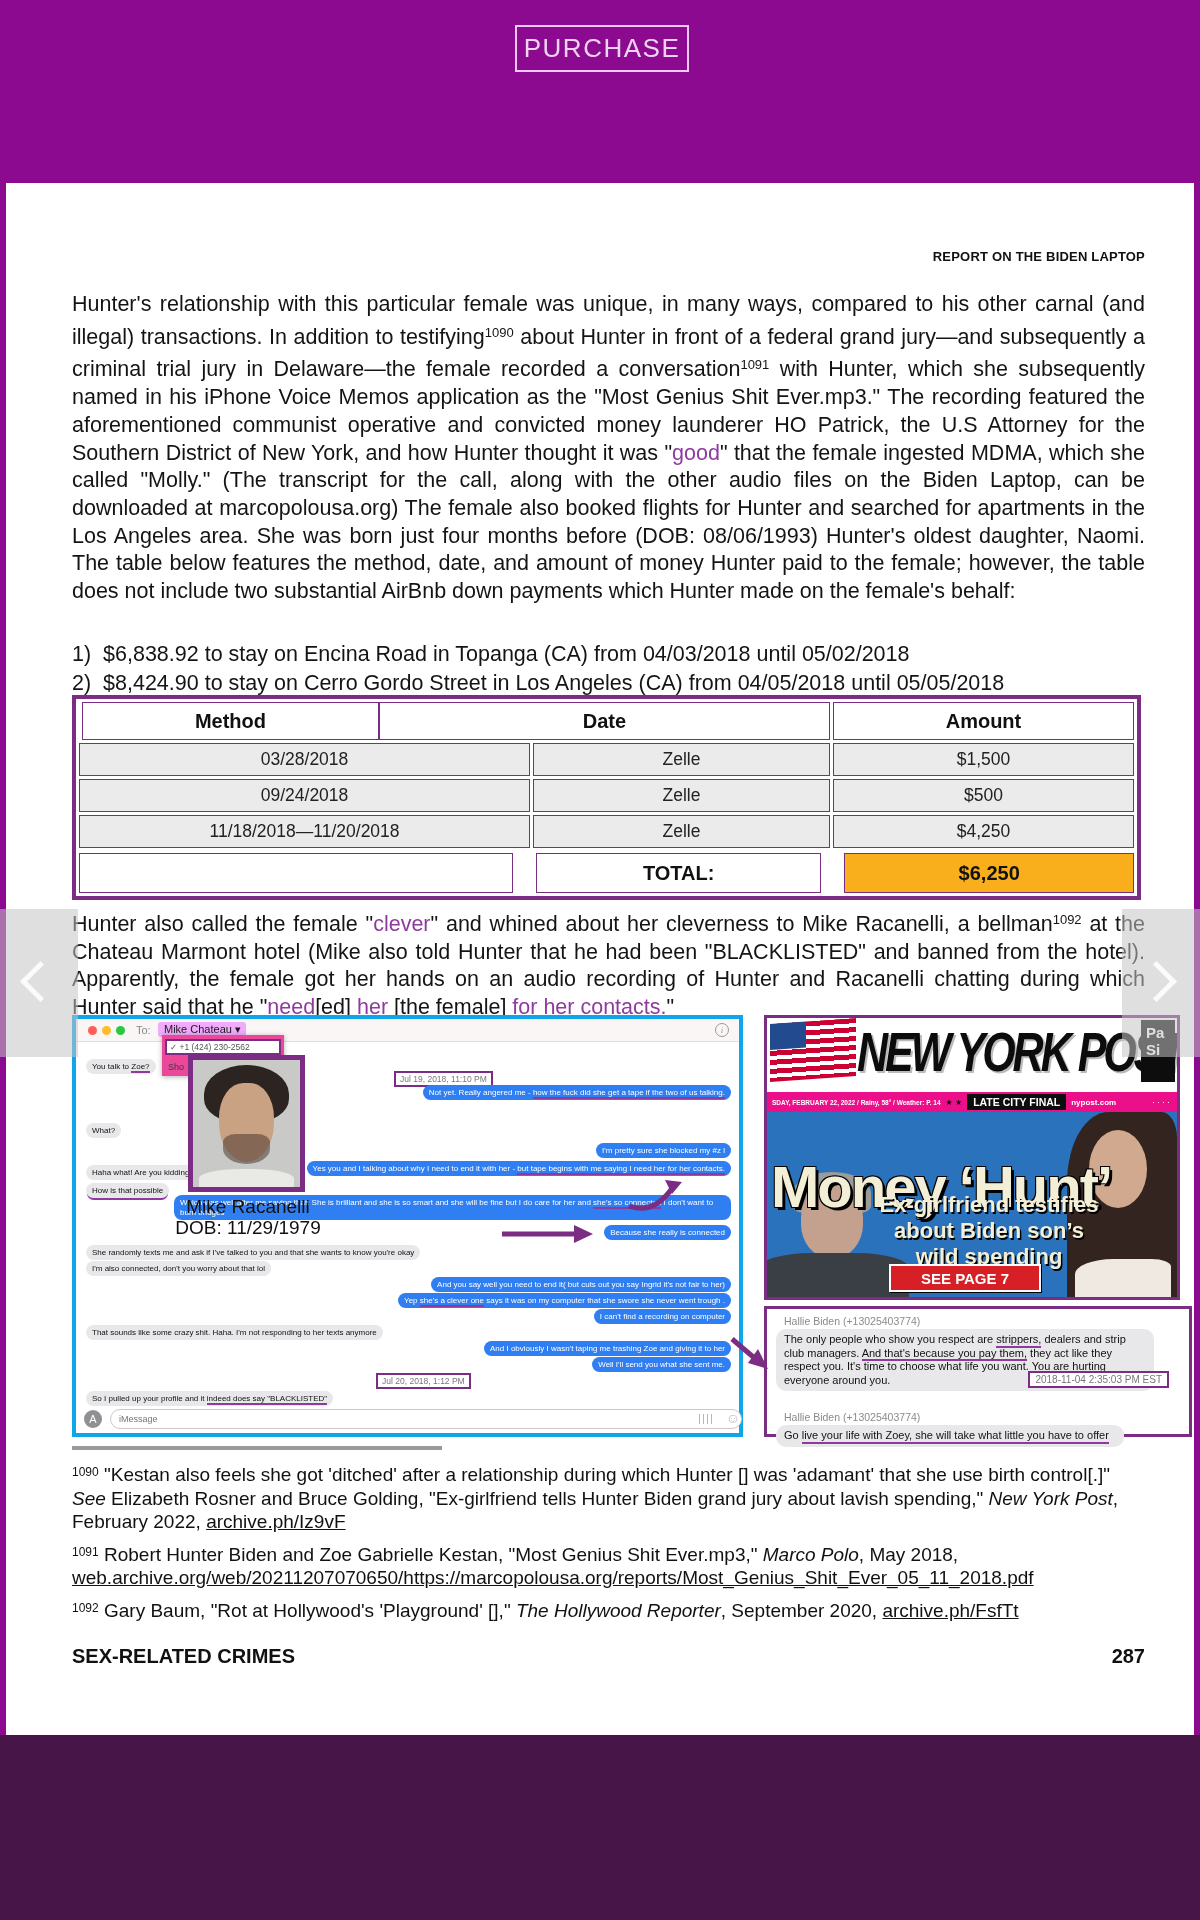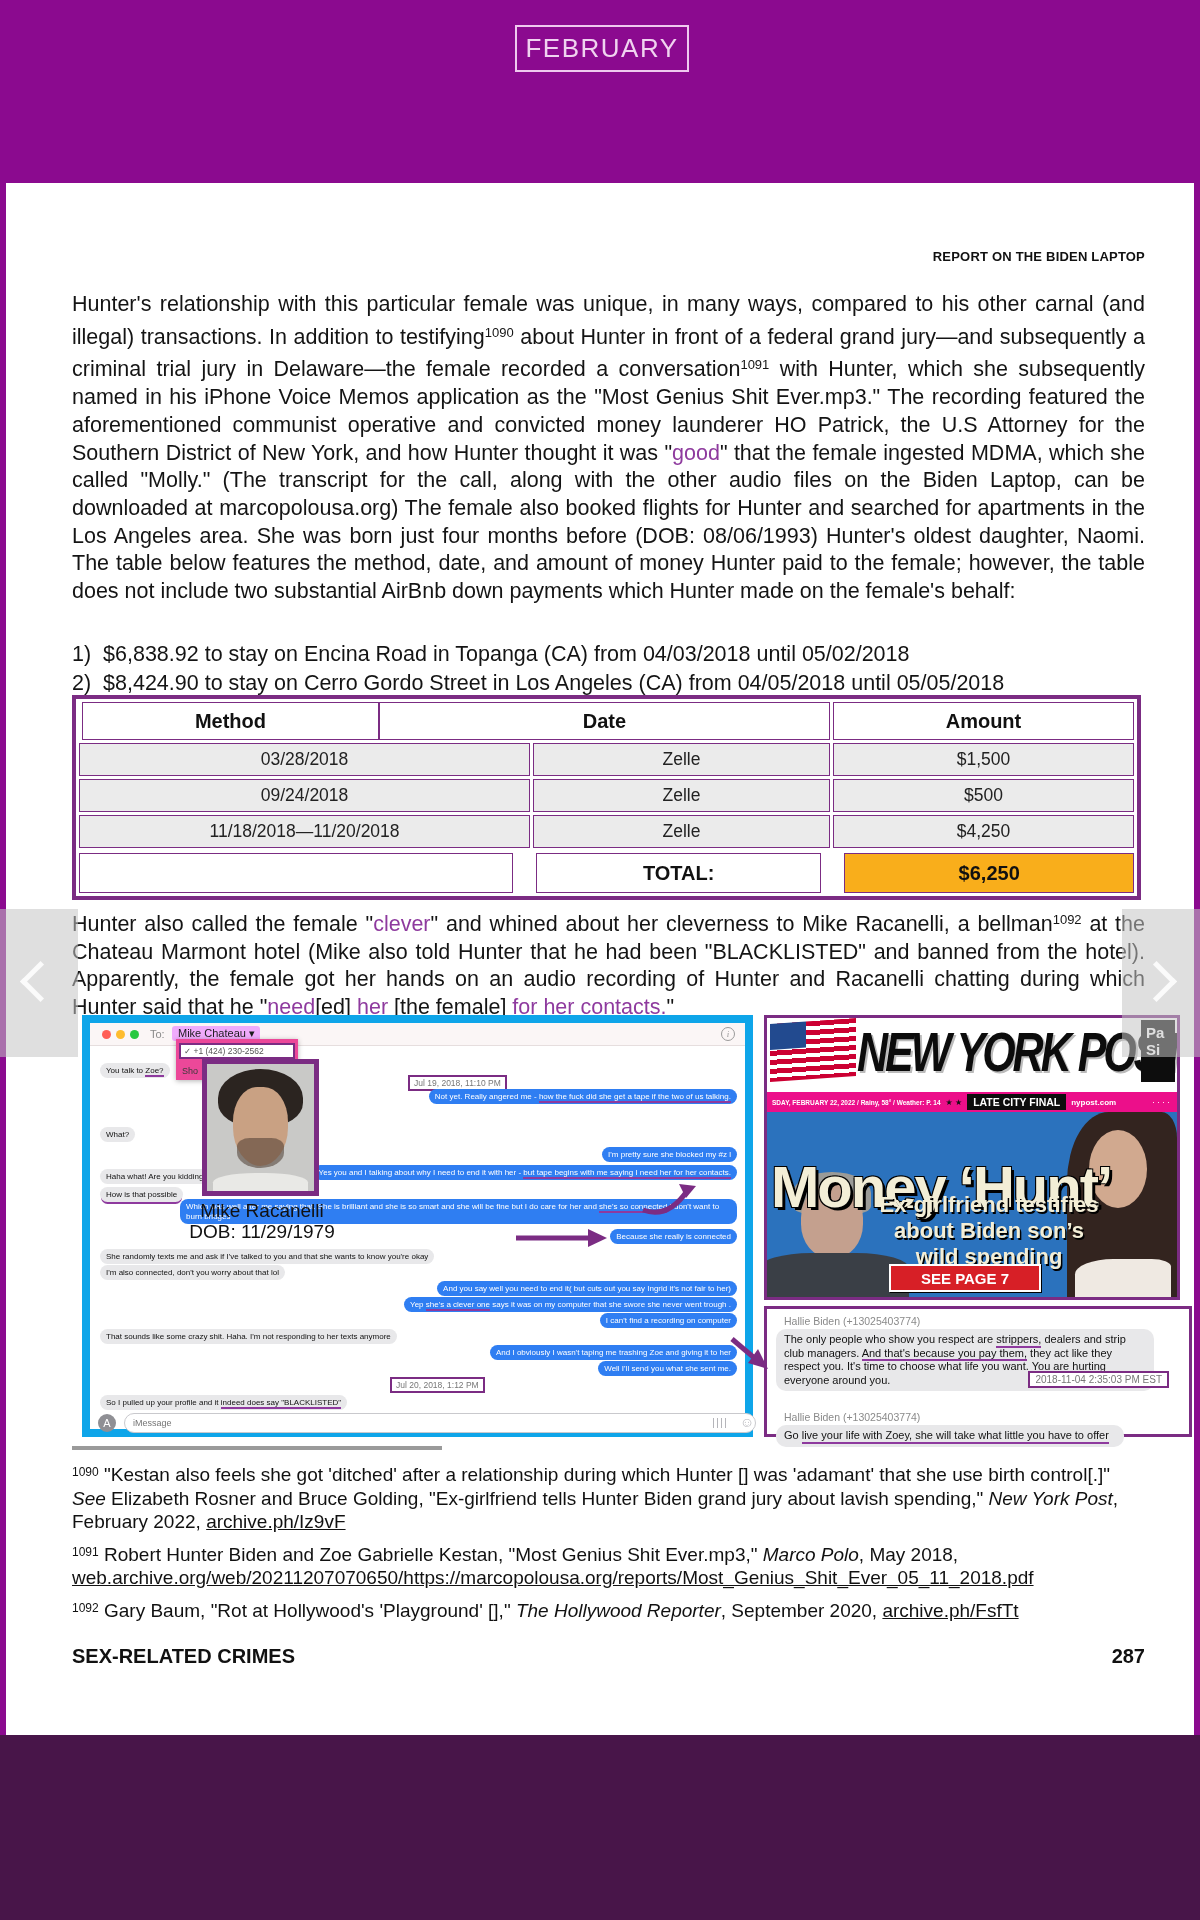--- a/index.html
+++ b/index.html
@@ -38,21 +38,21 @@
   .tt-amount{background:#f9ae1b;font-weight:bold;font-size:20px;color:#111;}
 
   
   .band-zone{position:absolute;width:78px;height:148px;top:909px;background:rgba(197,197,197,0.55);z-index:40;}
   .bz-l{left:0;} .bz-r{left:1122px;}
   .chev{position:absolute;top:58px;width:24px;height:24px;border-left:5px solid #fbfbfb;border-bottom:5px solid #fbfbfb;cursor:pointer;}
   .chev-l{left:26px;transform:rotate(45deg);}
   .chev-r{left:20px;transform:rotate(225deg);}
 
   
-  .chat{position:absolute;left:76px;top:832px;width:671px;height:422px;border:8px solid #0ea5e9;
+  .chat{position:absolute;left:66px;top:832px;width:671px;height:422px;border:4px solid #0ea5e9;
     background:#fff;box-sizing:border-box;}
   .chat-bar{position:absolute;left:0;top:0;width:100%;height:22px;background:#fbf6f6;border-bottom:1px solid #e6dede;}
   .dot{position:absolute;top:7px;width:9px;height:9px;border-radius:50%;}
   .dot-r{left:12px;background:#ff5f57;} .dot-y{left:26px;background:#febc2e;} .dot-g{left:40px;background:#28c840;}
   .to-label{position:absolute;left:60px;top:5px;font-size:11px;color:#8a8a8a;}
   .contact-pill{position:absolute;left:82px;top:3px;background:#f0abfc;border-radius:3px;font-size:11px;
     padding:1px 6px;color:#1b1b1b;white-space:nowrap;}
   .info-icon{position:absolute;right:10px;top:4px;width:12px;height:12px;border:1px solid #9a9a9a;border-radius:50%;
     color:#9a9a9a;font-size:9px;text-align:center;line-height:12px;font-style:italic;font-family:"Liberation Serif",serif;}
   .dropdown{position:absolute;left:86px;top:16px;width:116px;background:#ec4899;box-shadow:0 1px 5px rgba(0,0,0,0.3);
@@ -147,21 +147,21 @@
 
   .page-footer-left{position:absolute;left:66px;top:1462px;font-weight:bold;font-size:20px;color:#111;}
   .page-footer-num{position:absolute;right:49px;top:1462px;font-weight:bold;font-size:20px;color:#111;}
 </style>
 </head>
 <body>
 
 <div class="stage">
   <div class="bottom-area"></div>
 
-  <div class="purchase-btn">FEBRUARY</div>
+  <div class="purchase-btn">PURCHASE</div>
 
   <div class="sheet">
 
     <div class="doc-header">REPORT ON THE BIDEN LAPTOP</div>
 
     <div class="para p1"><span>Hunter's relationship with this particular female was unique, in many ways, compared to his other carnal (and illegal) transactions. In addition to testifying</span><sup class="sup">1090</sup><span> about Hunter in front of a federal grand jury—and subsequently a criminal trial jury in Delaware—the female recorded a conversation</span><sup class="sup">1091</sup><span> with Hunter, which she subsequently named in his iPhone Voice Memos application as the "Most Genius Shit Ever.mp3." The recording featured the aforementioned communist operative and convicted money launderer HO Patrick, the U.S Attorney for the Southern District of New York, and how Hunter thought it was "</span><span class="pp">good</span><span>" that the female ingested MDMA, which she called "Molly." (The transcript for the call, along with the other audio files on the Biden Laptop, can be downloaded at marcopolousa.org) The female also booked flights for Hunter and searched for apartments in the Los Angeles area. She was born just four months before (DOB: 08/06/1993) Hunter's oldest daughter, Naomi. The table below features the method, date, and amount of money Hunter paid to the female; however, the table does not include two substantial AirBnb down payments which Hunter made on the female's behalf:</span></div>
 
     <div class="list-line li1">1)  $6,838.92 to stay on Encina Road in Topanga (CA) from 04/03/2018 until 05/02/2018</div>
     <div class="list-line li2">2)  $8,424.90 to stay on Cerro Gordo Street in Los Angeles (CA) from 04/05/2018 until 05/05/2018</div>
 

